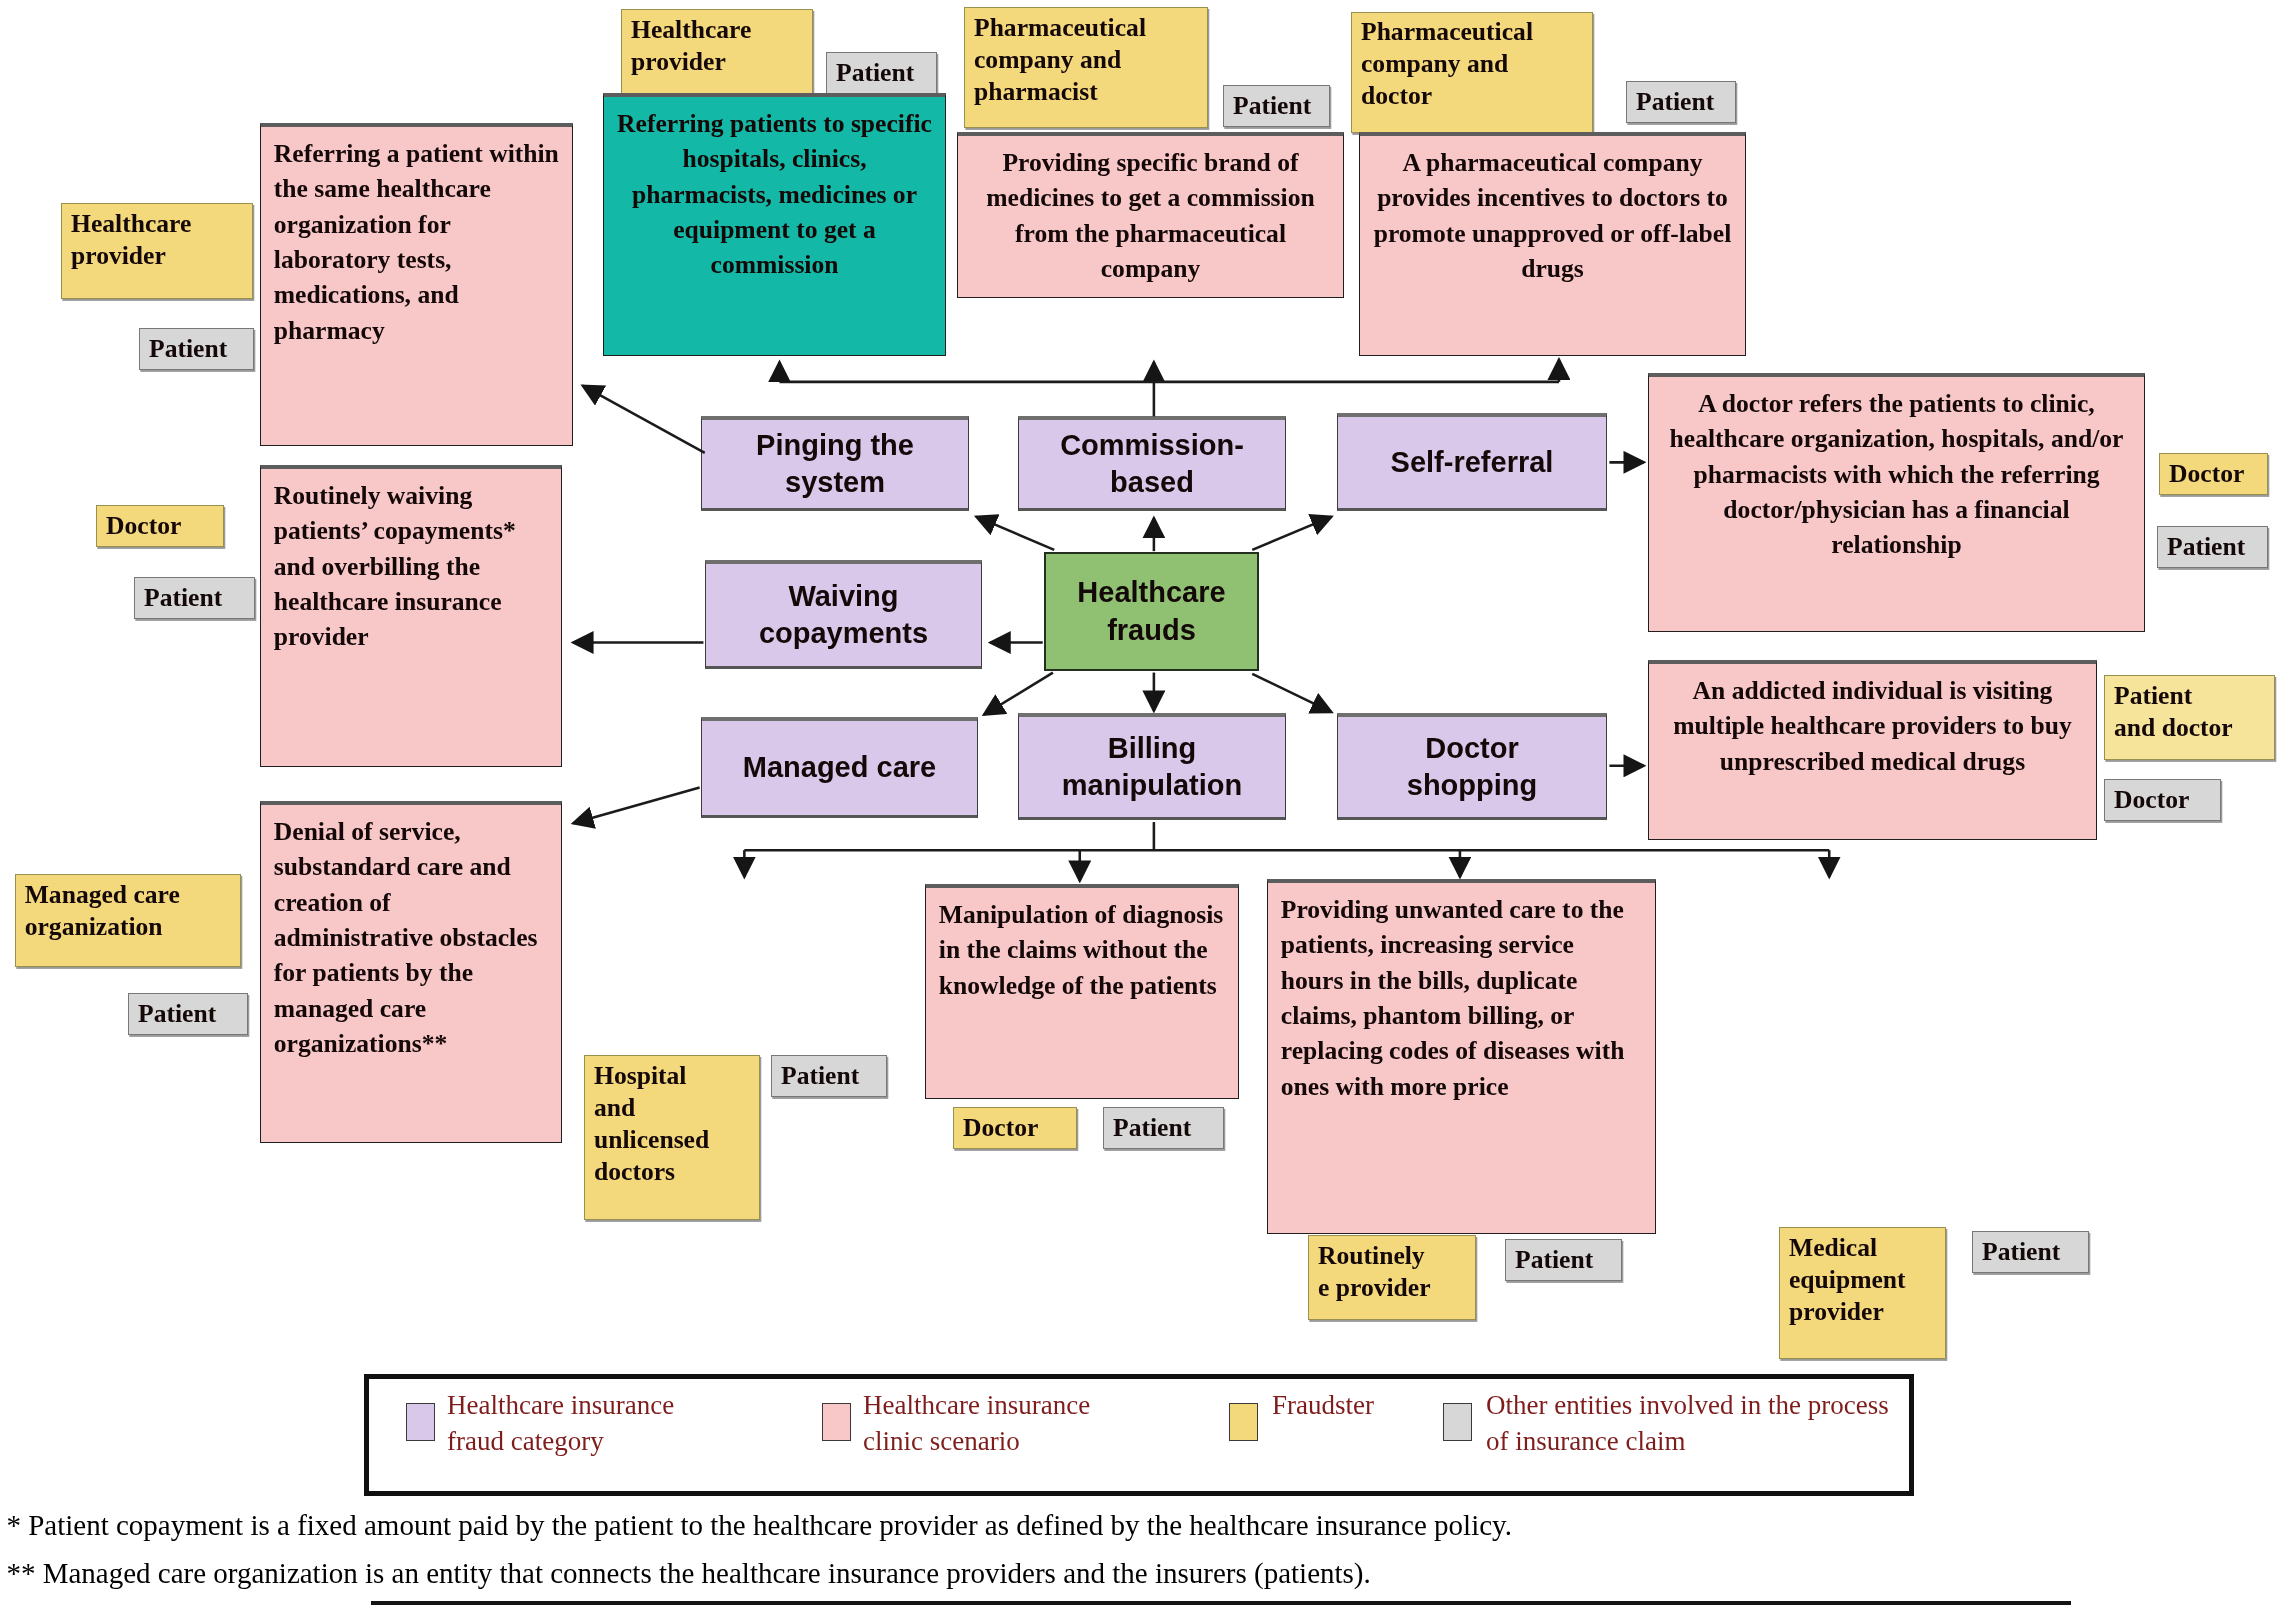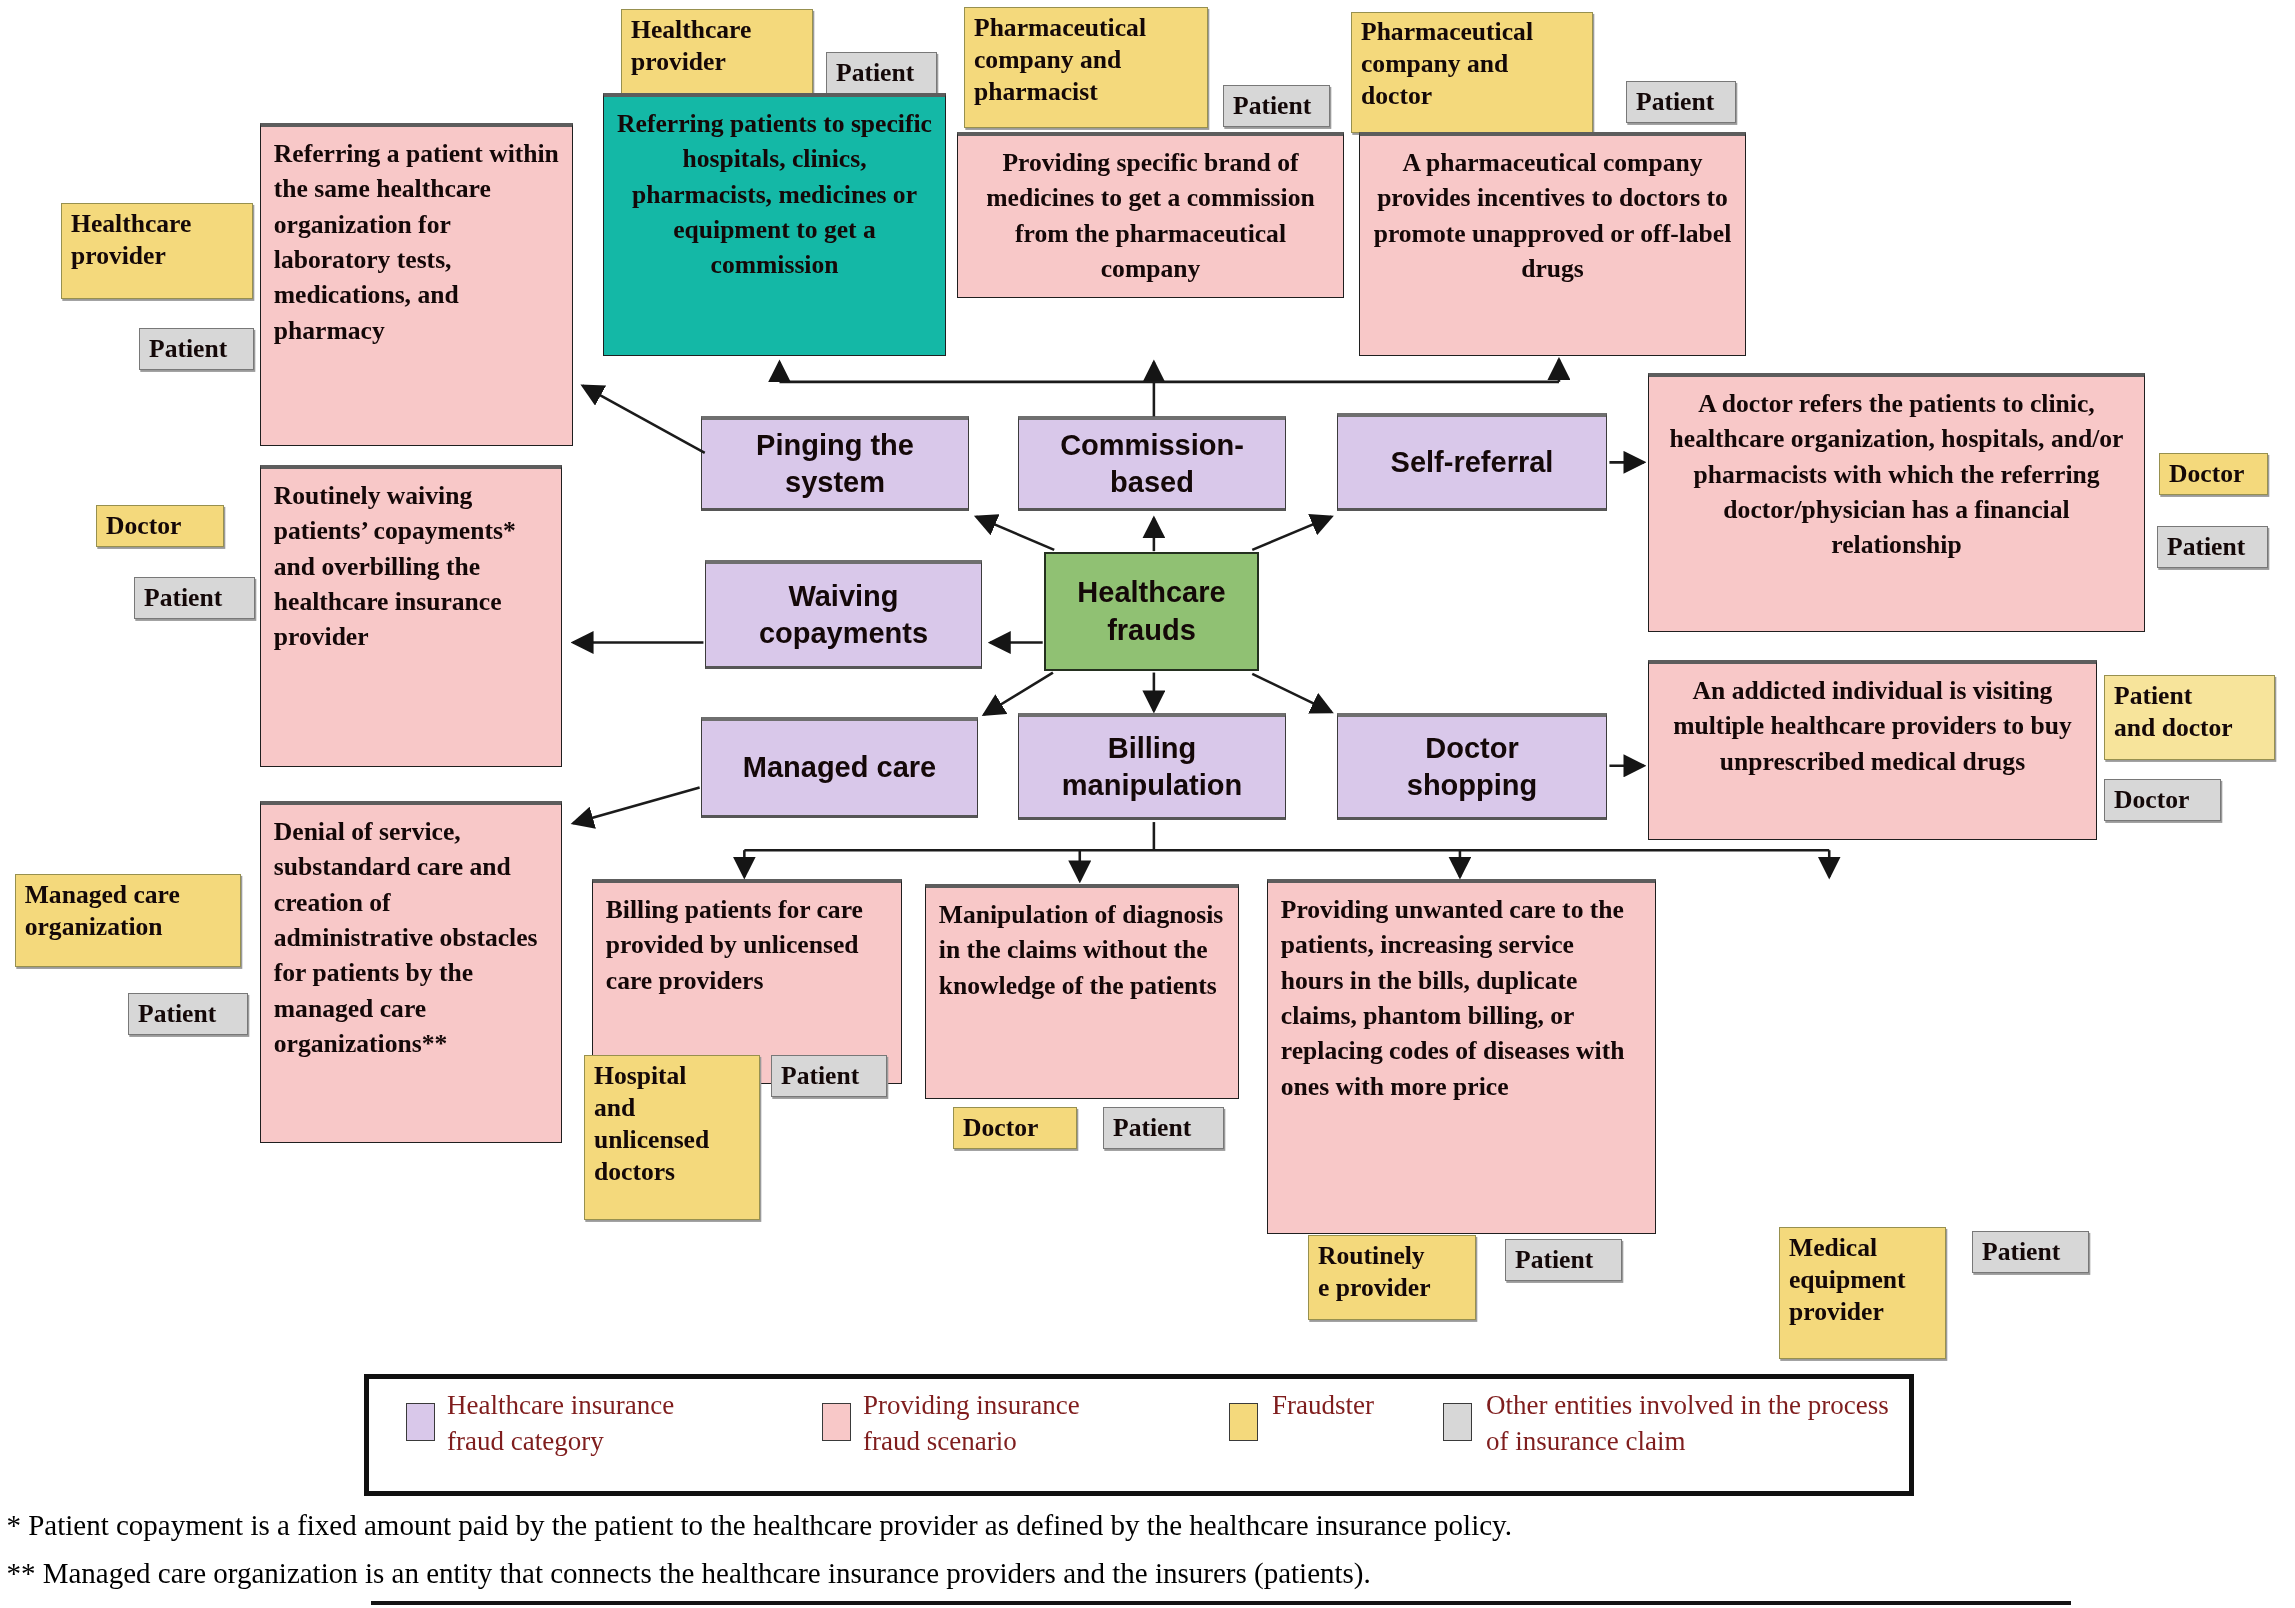--- a/index.html
+++ b/index.html
@@ -69,21 +69,20 @@
   <div class="box entity fraudster" style="left: 2159px; top: 453px; width: 109px; background: rgb(244, 217, 124);">Doctor</div>
   <div class="box entity other" style="left: 2157px; top: 526px; width: 111px; background: rgb(215, 215, 215);">Patient</div>
 
   <div class="box scenario center" style="left: 1648px; top: 660px; width: 449px; height: 180px; background: rgb(248, 200, 200);">An addicted individual is visiting multiple healthcare providers to buy unprescribed medical drugs</div>
   <div class="box entity fraudster" style="left:2104px;top:675px;width:171px;min-height:85px;background:#f7e49b;">
     <div>Patient</div>
     <div>and doctor</div>
   </div>
   <div class="box entity other" style="left: 2104px; top: 779px; width: 117px; background: rgb(215, 215, 215);">Doctor</div>
 
-  <div class="box scenario" style="left: 592px; top: 879px; width: 310px; height: 205px; background: rgb(248, 200, 200);">Billing patients for care provided by unlicensed care providers</div>
   <div class="box entity fraudster" style="left: 584px; top: 1055px; width: 176px; min-height: 165px; background: rgb(244, 217, 124);">
     <div>Hospital</div>
     <div>and</div>
     <div>unlicensed</div>
     <div>doctors</div>
   </div>
   <div class="box entity other" style="left: 771px; top: 1055px; width: 116px; background: rgb(215, 215, 215);">Patient</div>
 
   <div class="box scenario" style="left: 925px; top: 884px; width: 314px; height: 215px; background: rgb(248, 200, 200);">Manipulation of diagnosis in the claims without the knowledge of the patients</div>
   <div class="box entity fraudster" style="left: 953px; top: 1107px; width: 124px; background: rgb(244, 217, 124);">Doctor</div>
@@ -96,21 +95,21 @@
   </div>
   <div class="box entity other" style="left: 1505px; top: 1239px; width: 117px; background: rgb(215, 215, 215);">Patient</div>
 
   <div class="box entity fraudster" style="left: 1779px; top: 1227px; width: 167px; min-height: 132px; background: rgb(244, 217, 124);">Medical equipment provider</div>
   <div class="box entity other" style="left: 1972px; top: 1231px; width: 117px; background: rgb(215, 215, 215);">Patient</div>
 
   <div class="legend-box" style="left:364px;top:1374px;width:1540px;height:112px;"></div>
   <div class="swatch" style="left: 406px; top: 1403px; background: rgb(217, 200, 234);"></div>
   <div class="legend-label" style="left:447px;top:1388px;width:275px;">Healthcare insurance fraud category</div>
   <div class="swatch" style="left: 822px; top: 1403px; background: rgb(248, 200, 200);"></div>
-  <div class="legend-label" style="left:863px;top:1388px;width:275px;">Providing insurance fraud scenario</div>
+  <div class="legend-label" style="left:863px;top:1388px;width:275px;">Healthcare insurance clinic scenario</div>
   <div class="swatch" style="left: 1229px; top: 1403px; background: rgb(244, 217, 124);"></div>
   <div class="legend-label" style="left:1272px;top:1388px;width:166px;">Fraudster</div>
   <div class="swatch" style="left: 1443px; top: 1403px; background: rgb(215, 215, 215);"></div>
   <div class="legend-label" style="left:1486px;top:1388px;width:409px;">Other entities involved in the process of insurance claim</div>
 
   <div class="footnote" style="left:6.4px;top:1509px;width:2275px;">* Patient copayment is a fixed amount paid by the patient to the healthcare provider as defined by the healthcare insurance policy.</div>
   <div class="footnote" style="left:6.4px;top:1557px;width:2275px;">** Managed care organization is an entity that connects the healthcare insurance providers and the insurers (patients).</div>
   <div class="rule" style="left:371px;top:1601px;width:1700px;height:3.8px;"></div>
 
   <svg class="wires" width="2295" height="1609" viewBox="0 0 3592 2517">

